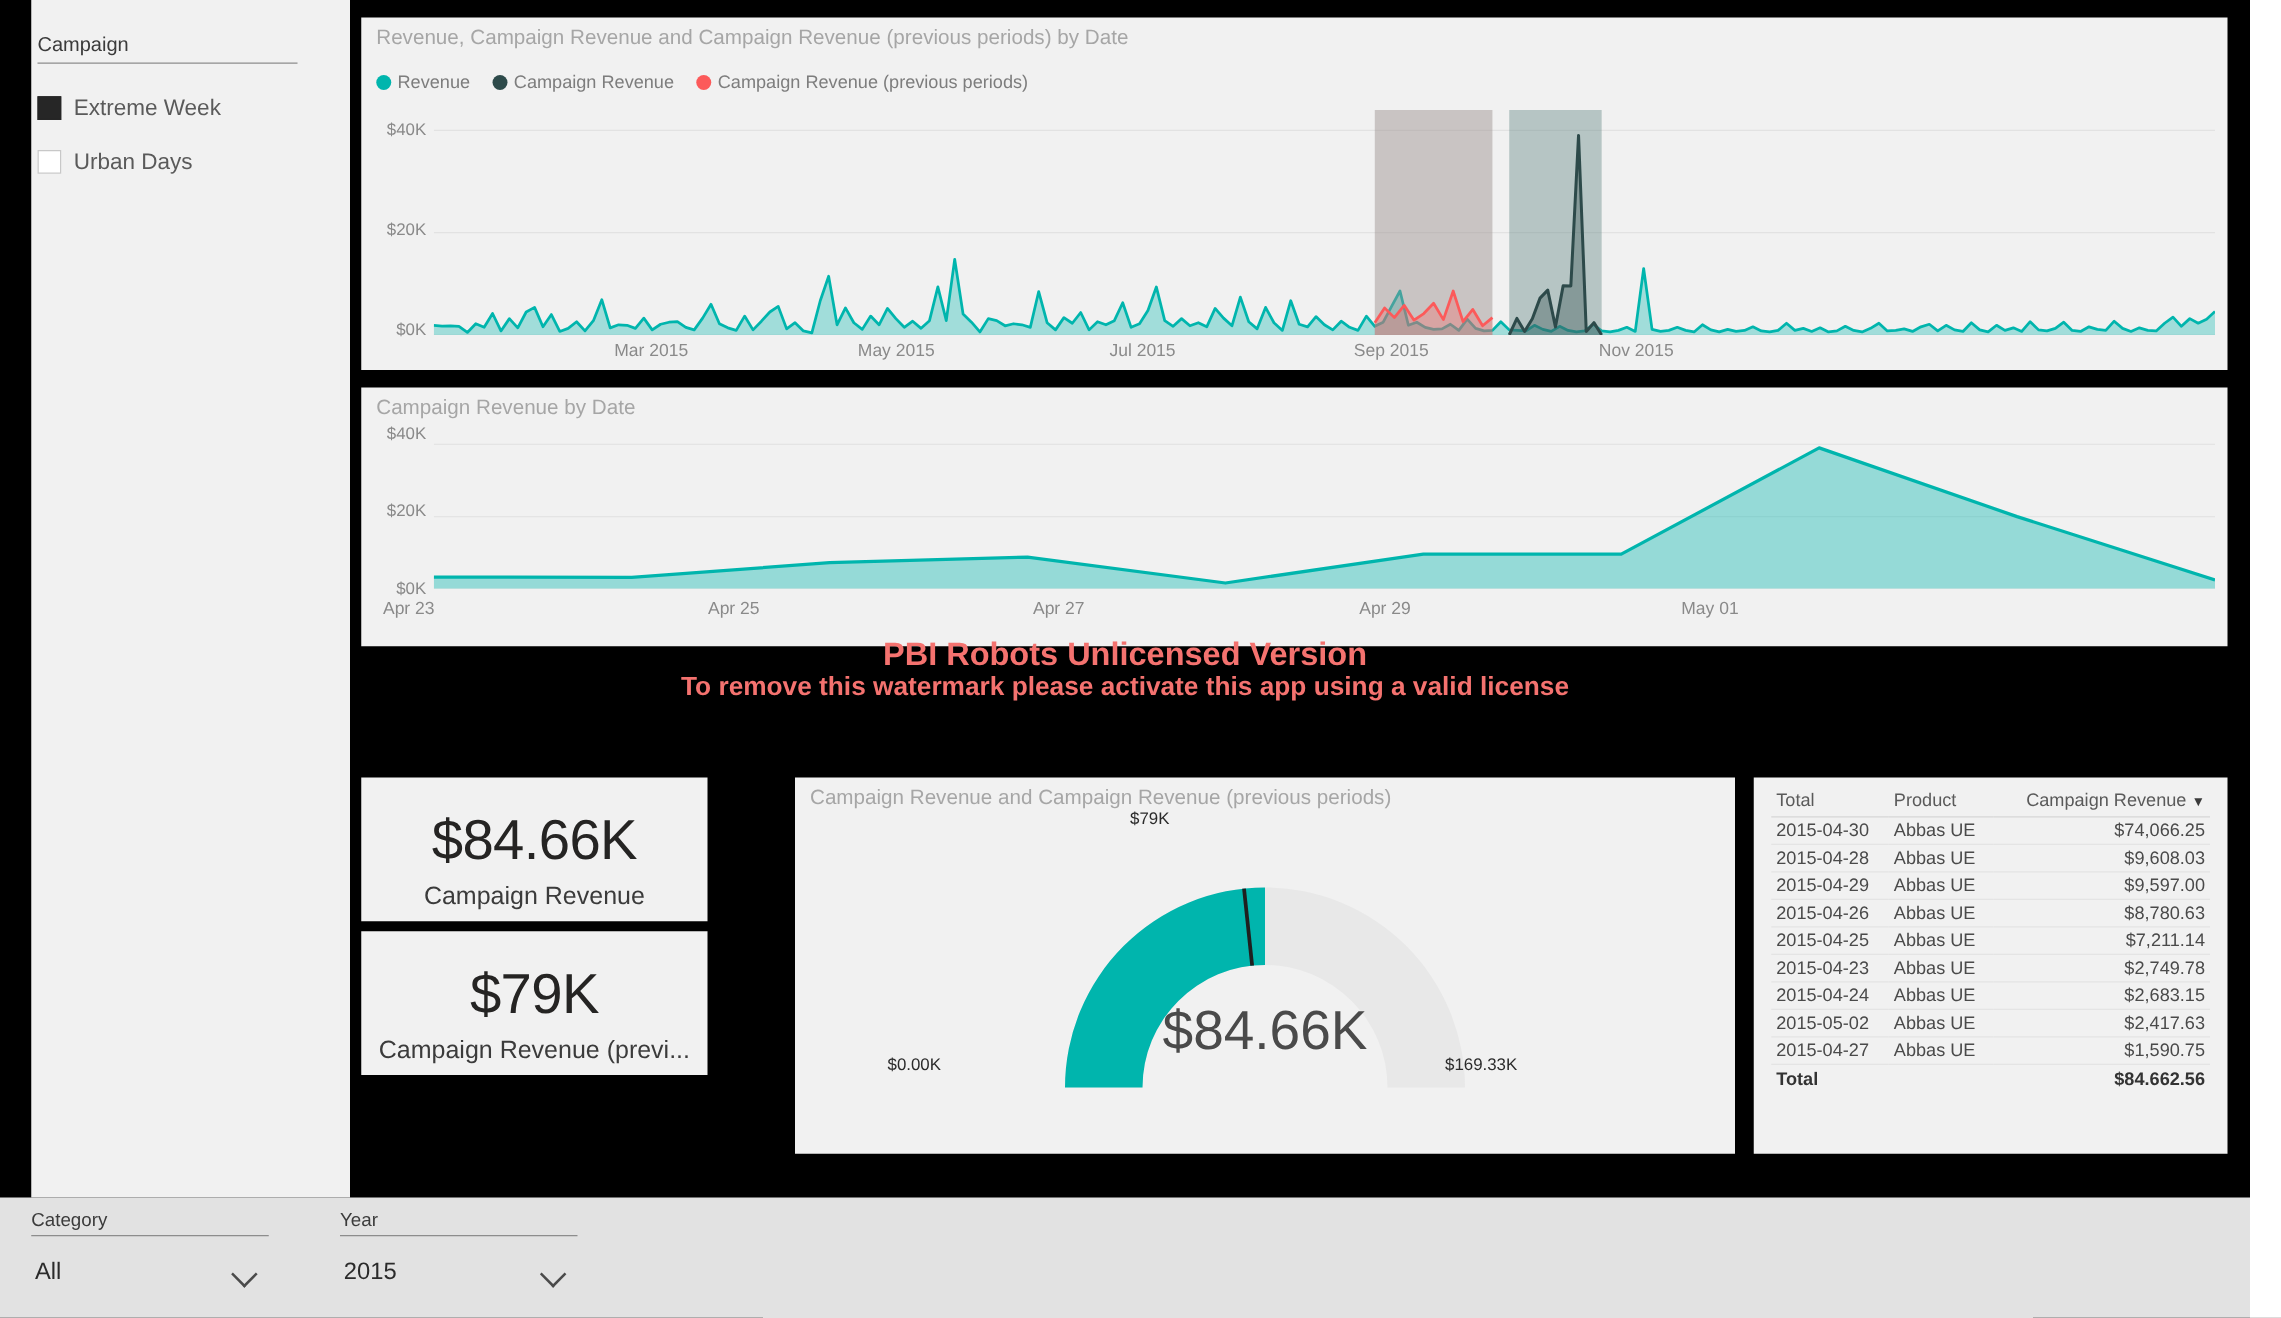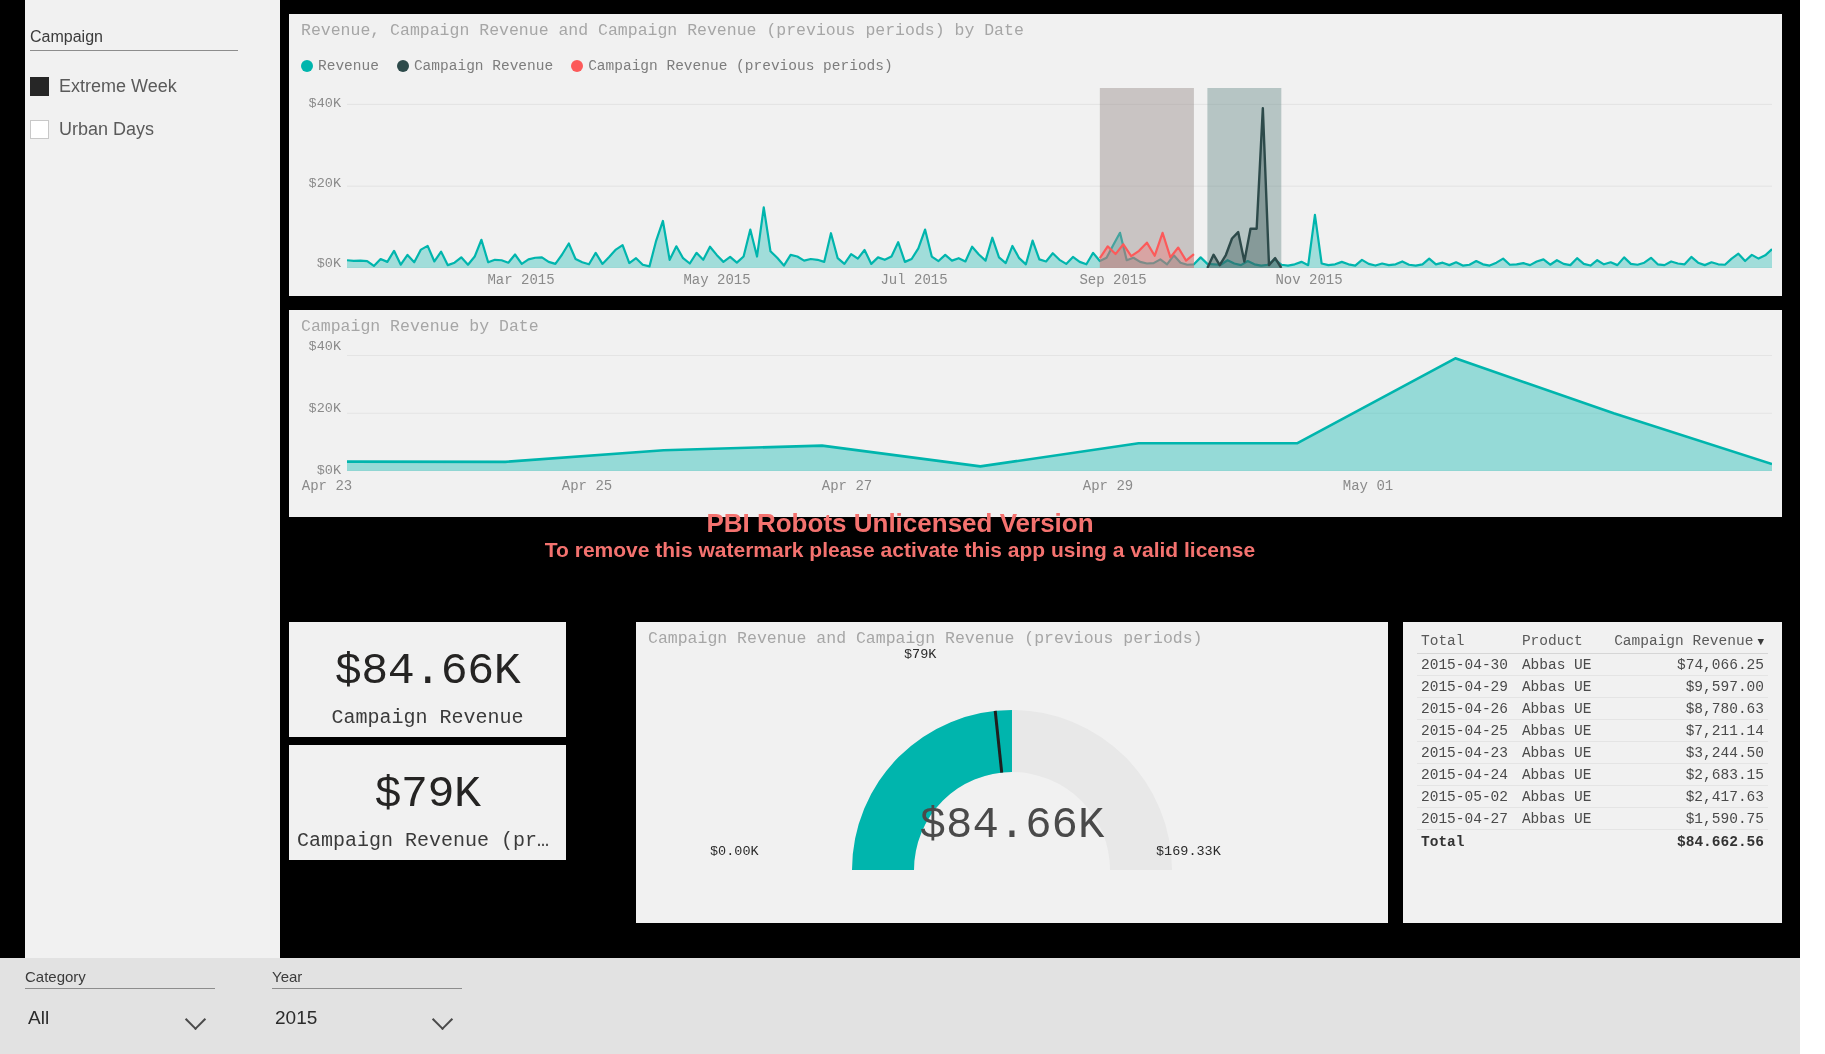--- a/index.html
+++ b/index.html
@@ -25,21 +25,20 @@
     position: absolute;
     right: 0; top: 0;
     width: 25px; height: 1054px;
     background: #ffffff;
   }
 
   
   .card {
     position: absolute;
     background: #f1f1f1;
-    font-family: Liberation Mono, monospace;
   }
   .card-title {
     position: absolute;
     left: 12px; top: 7px;
     font-size: 16.5px;
     color: #a6a6a6;
     white-space: nowrap;
   }
 
   
@@ -354,38 +353,43 @@
             </th>
           </tr>
         </thead>
         <tbody id="table-body">
             <tr>
               <td>2015-04-30</td>
               <td>Abbas UE</td>
               <td class="num">$74,066.25</td>
             </tr>
             <tr>
+              <td>2015-04-28</td>
+              <td>Abbas UE</td>
+              <td class="num">$9,608.03</td>
+            </tr>
+            <tr>
               <td>2015-04-29</td>
               <td>Abbas UE</td>
               <td class="num">$9,597.00</td>
             </tr>
             <tr>
               <td>2015-04-26</td>
               <td>Abbas UE</td>
               <td class="num">$8,780.63</td>
             </tr>
             <tr>
               <td>2015-04-25</td>
               <td>Abbas UE</td>
               <td class="num">$7,211.14</td>
             </tr>
             <tr>
               <td>2015-04-23</td>
               <td>Abbas UE</td>
-              <td class="num">$3,244.50</td>
+              <td class="num">$2,749.78</td>
             </tr>
             <tr>
               <td>2015-04-24</td>
               <td>Abbas UE</td>
               <td class="num">$2,683.15</td>
             </tr>
             <tr>
               <td>2015-05-02</td>
               <td>Abbas UE</td>
               <td class="num">$2,417.63</td>

